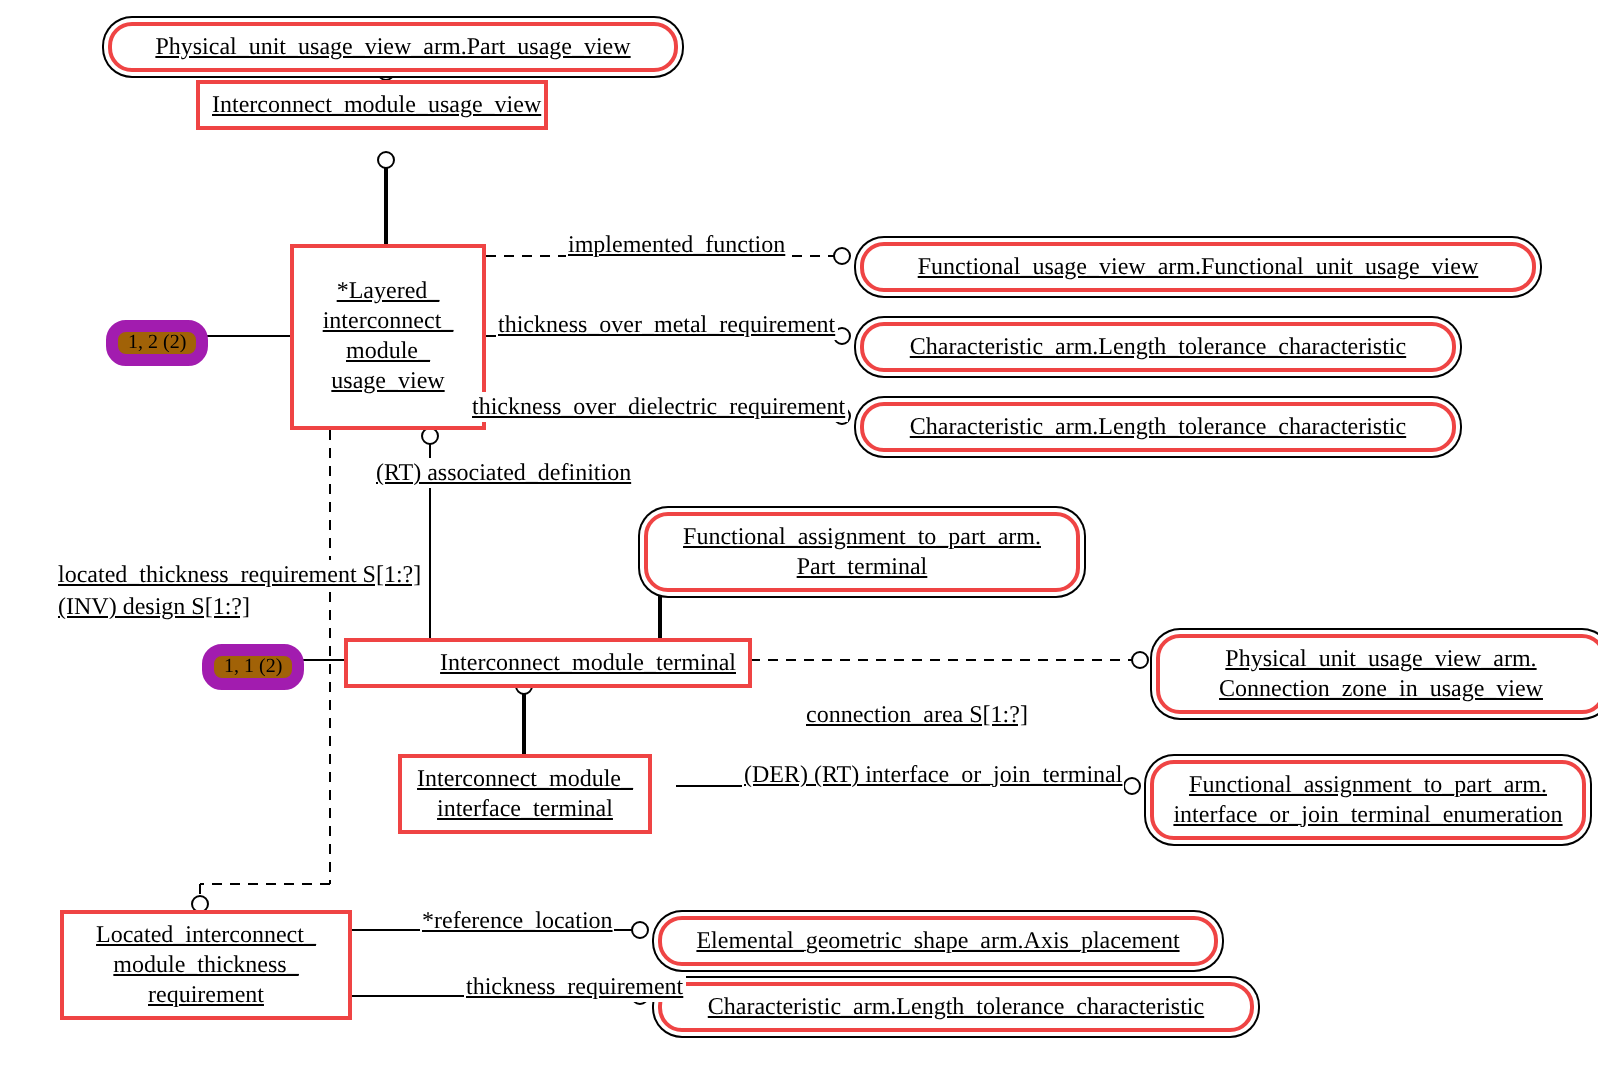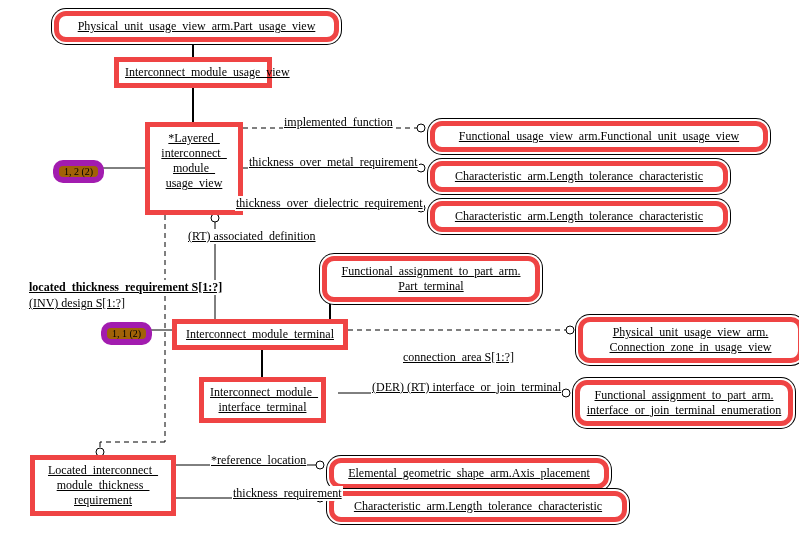--- a/index.html
+++ b/index.html
@@ -6,21 +6,21 @@
     margin: 0;
     padding: 0;
     font-family: "Times New Roman", Times, serif;
     background: #fff;
     width: 799px;
     height: 534px;
     position: relative;
   }
   .entity {
     position: absolute;
-    border: 5px solid #ef4444;
+    border: 2px solid #ef4444;
     background: #fff;
     text-align: center;
     font-size: 12px;
     padding: 3px 6px;
     box-sizing: border-box;
   }
   .dbl {
     box-shadow: 0 0 0 2px #fff, 0 0 0 3px #000;
     margin: 3px;
   }
@@ -101,38 +101,38 @@
 
   <line x1="176" y1="465" x2="320" y2="465" stroke="#000" stroke-width="1"></line>
   <circle cx="320" cy="465" r="4" fill="#fff" stroke="#000"></circle>
 
   <line x1="176" y1="498" x2="320" y2="498" stroke="#000" stroke-width="1"></line>
   <circle cx="320" cy="498" r="4" fill="#fff" stroke="#000"></circle>
 </svg>
 
 <div class="entity dbl rounded" style="left:51px; top:8px; width:285px;"><u>Physical_unit_usage_view_arm.Part_usage_view</u></div>
 
-<div class="entity" style="left:98px; top:57px; width:158px;margin-left:16px;"><u>Interconnect_module_usage_view</u></div>
+<div class="entity" style="left:98px; top:40px; width:176px;"><u>Interconnect_module_usage_view</u></div>
 
-<div class="entity" style="left:145px; top:122px; width:98px; height:93px; padding-top:4px;">
+<div class="entity" style="left:145px; top:122px; width:98px; height:93px; padding-top:14px;">
   <u>*Layered_</u><br>
   <u>interconnect_</u><br>
   <u>module_</u><br>
   <u>usage_view</u>
 </div>
 
 <div class="entity dbl rounded" style="left:427px; top:118px; width:338px;"><u>Functional_usage_view_arm.Functional_unit_usage_view</u></div>
 <div class="entity dbl rounded" style="left:427px; top:158px; width:298px;"><u>Characteristic_arm.Length_tolerance_characteristic</u></div>
 <div class="entity dbl rounded" style="left:427px; top:198px; width:298px;"><u>Characteristic_arm.Length_tolerance_characteristic</u></div>
 
 <div class="entity dbl rounded" style="left:319px; top:253px; width:218px;">
   <u>Functional_assignment_to_part_arm.</u><br><u>Part_terminal</u>
 </div>
 
-<div class="entity" style="left:172px; top:319px; width:176px;"><u>Interconnect_module_terminal</u></div>
+<div class="entity" style="left:172px; top:319px; width:204px;text-align:right;"><u>Interconnect_module_terminal</u></div>
 
 <div class="entity dbl rounded" style="left:575px; top:314px; width:225px;">
   <u>Physical_unit_usage_view_arm.</u><br><u>Connection_zone_in_usage_view</u>
 </div>
 
 <div class="entity" style="left:199px; top:377px; width:127px;">
   <u>Interconnect_module_</u><br><u>interface_terminal</u>
 </div>
 
 <div class="entity dbl rounded" style="left:572px; top:377px; width:218px;">
@@ -143,21 +143,21 @@
   <u>Located_interconnect_</u><br><u>module_thickness_</u><br><u>requirement</u>
 </div>
 
 <div class="entity dbl rounded" style="left:326px; top:455px; width:280px;"><u>Elemental_geometric_shape_arm.Axis_placement</u></div>
 <div class="entity dbl rounded" style="left:326px; top:488px; width:298px;"><u>Characteristic_arm.Length_tolerance_characteristic</u></div>
 
 <span class="label" style="left:283px; top:115px;">implemented_function</span>
 <span class="label" style="left:248px; top:155px;">thickness_over_metal_requirement</span>
 <span class="label" style="left:235px; top:196px;">thickness_over_dielectric_requirement</span>
 <span class="label" style="left:187px; top:229px;">(RT) associated_definition</span>
-<span class="label" style="left:28px; top:280px;font-weight:bold;">located_thickness_requirement S[1:?]</span>
+<span class="label" style="left:28px; top:280px;">located_thickness_requirement S[1:?]</span>
 <span class="label" style="left:28px; top:296px;">(INV) design S[1:?]</span>
 <span class="label" style="left:402px; top:318px;margin-top:32px;">connection_area S[1:?]</span>
 <span class="label" style="left:371px; top:380px;">(DER) (RT) interface_or_join_terminal</span>
 <span class="label" style="left:210px; top:453px;">*reference_location</span>
 <span class="label" style="left:195px; top:486px;margin-left:37px;">thickness_requirement</span>
 
 <div class="pagelink" style="left:53px; top:160px;">1, 2 (2)</div>
 <div class="pagelink" style="left:101px; top:322px;">1, 1 (2)</div>
 
 </body></html>

